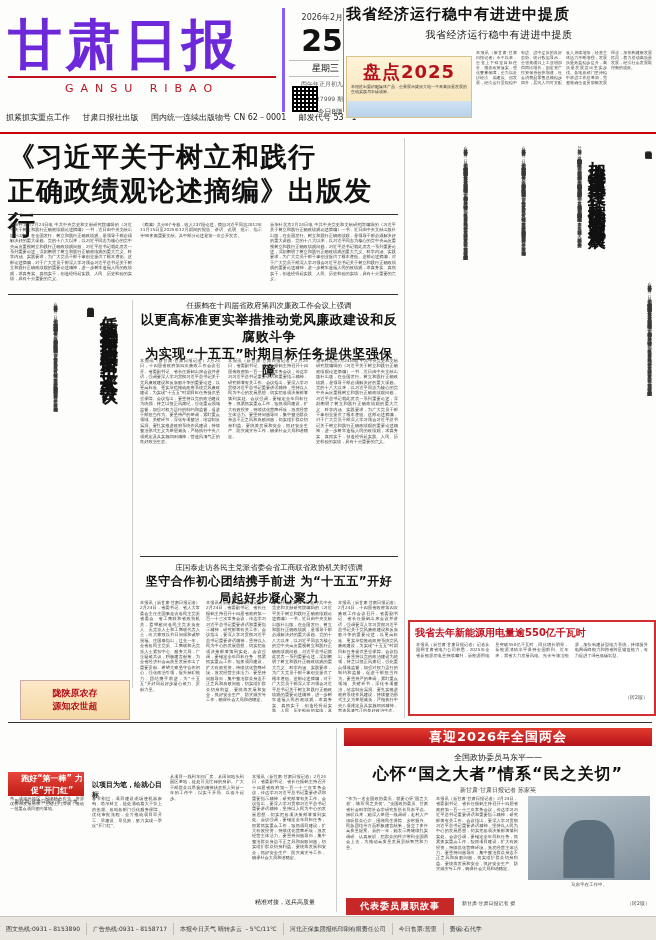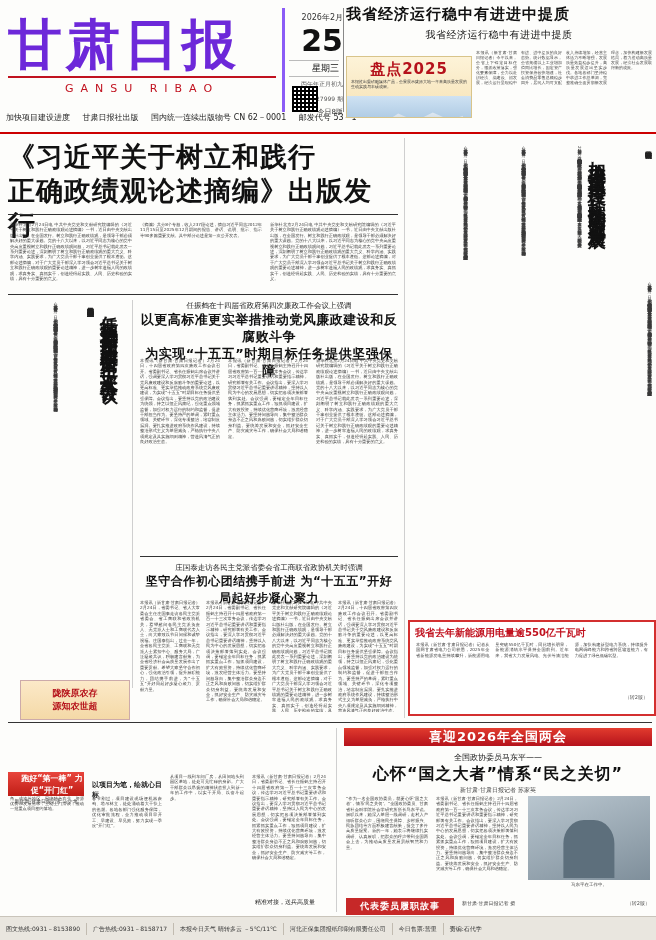--- a/index.html
+++ b/index.html
@@ -21,21 +21,21 @@
   .datebox .iss{font-size:6px;color:#555;margin-top:6px;}
   .datebox .pg{font-size:7px;color:#333;margin-top:3px;}
   .qr{position:absolute;left:292px;top:86px;width:26px;height:26px;background:
       repeating-linear-gradient(90deg,#000 0 2px,#fff 2px 4px),
       repeating-linear-gradient(0deg,#000 0 2px,transparent 2px 4px);
       background-blend-mode:multiply;}
   .mast-right{position:absolute;left:346px;top:4px;width:306px;}
   .hl-1{font-size:15px;font-weight:bold;letter-spacing:1px;line-height:20px;}
   .hl-2{font-size:10px;text-align:center;margin-top:4px;letter-spacing:.5px;}
   .promo{position:absolute;left:346px;top:56px;width:124px;height:60px;border:1px solid #d8c48a;background:linear-gradient(180deg,#fdf3d8,#f6e2b5);overflow:hidden;}
-  .promo-t{font-size:15px;font-weight:bold;color:#b5121b;text-align:center;margin-top:3px;letter-spacing:1px;}
+  .promo-t{font-size:18px;font-weight:bold;color:#b5121b;text-align:center;margin-top:3px;letter-spacing:1px;}
   .promo-b{margin-top:3px;height:34px;background:linear-gradient(180deg,#cfe2f3,#9ebfdc);position:relative;}
   .promo-b:after{content:"";position:absolute;left:8px;bottom:0;width:108px;height:22px;background:linear-gradient(180deg,#e8eef5,#b9cde0);clip-path:polygon(0 100%,12% 40%,26% 70%,40% 25%,56% 60%,72% 20%,88% 55%,100% 35%,100% 100%);}
   .mast-cols{position:absolute;left:476px;top:50px;width:176px;height:78px;font-size:4px;line-height:5px;color:#444;column-count:4;column-gap:4px;text-align:justify;overflow:hidden;}
   
   .maintitle{position:absolute;left:8px;top:140px;width:390px;}
   .maintitle .l{font-family:"DejaVu Serif","Liberation Serif",serif;font-size:27px;font-weight:bold;letter-spacing:1px;line-height:34px;color:#111;}
   .lead-rule{position:absolute;left:8px;top:214px;width:390px;height:1px;background:#333;}
   
   .tb{font-size:4.2px;line-height:5.4px;color:#3a3a3a;text-align:justify;overflow:hidden;}
   .tbv{writing-mode:vertical-rl;font-size:4.2px;line-height:5.4px;color:#3a3a3a;overflow:hidden;}
@@ -60,21 +60,21 @@
 
 <div class="page">
 
   <div class="masthead">
     <div class="logo-box">
       <div class="logo-cn">甘肃日报</div>
       <div class="logo-rule"></div>
       <div class="logo-pin">GANSU RIBAO</div>
     </div>
     <div class="mast-left-sub">
-      <span>加快项目建设进度</span>
+      <span>抓紧抓实重点工作</span>
       <span>甘肃日报社出版</span>
       <span>国内统一连续出版物号 CN 62－0001</span>
       <span>邮发代号 53－1</span>
     </div>
 
     <div class="datebox">
       <div class="ym">2026年2月</div>
       <div class="dd">25</div>
       <div class="wk">星期三</div>
       <div class="lunar">丙午年正月初九</div>

